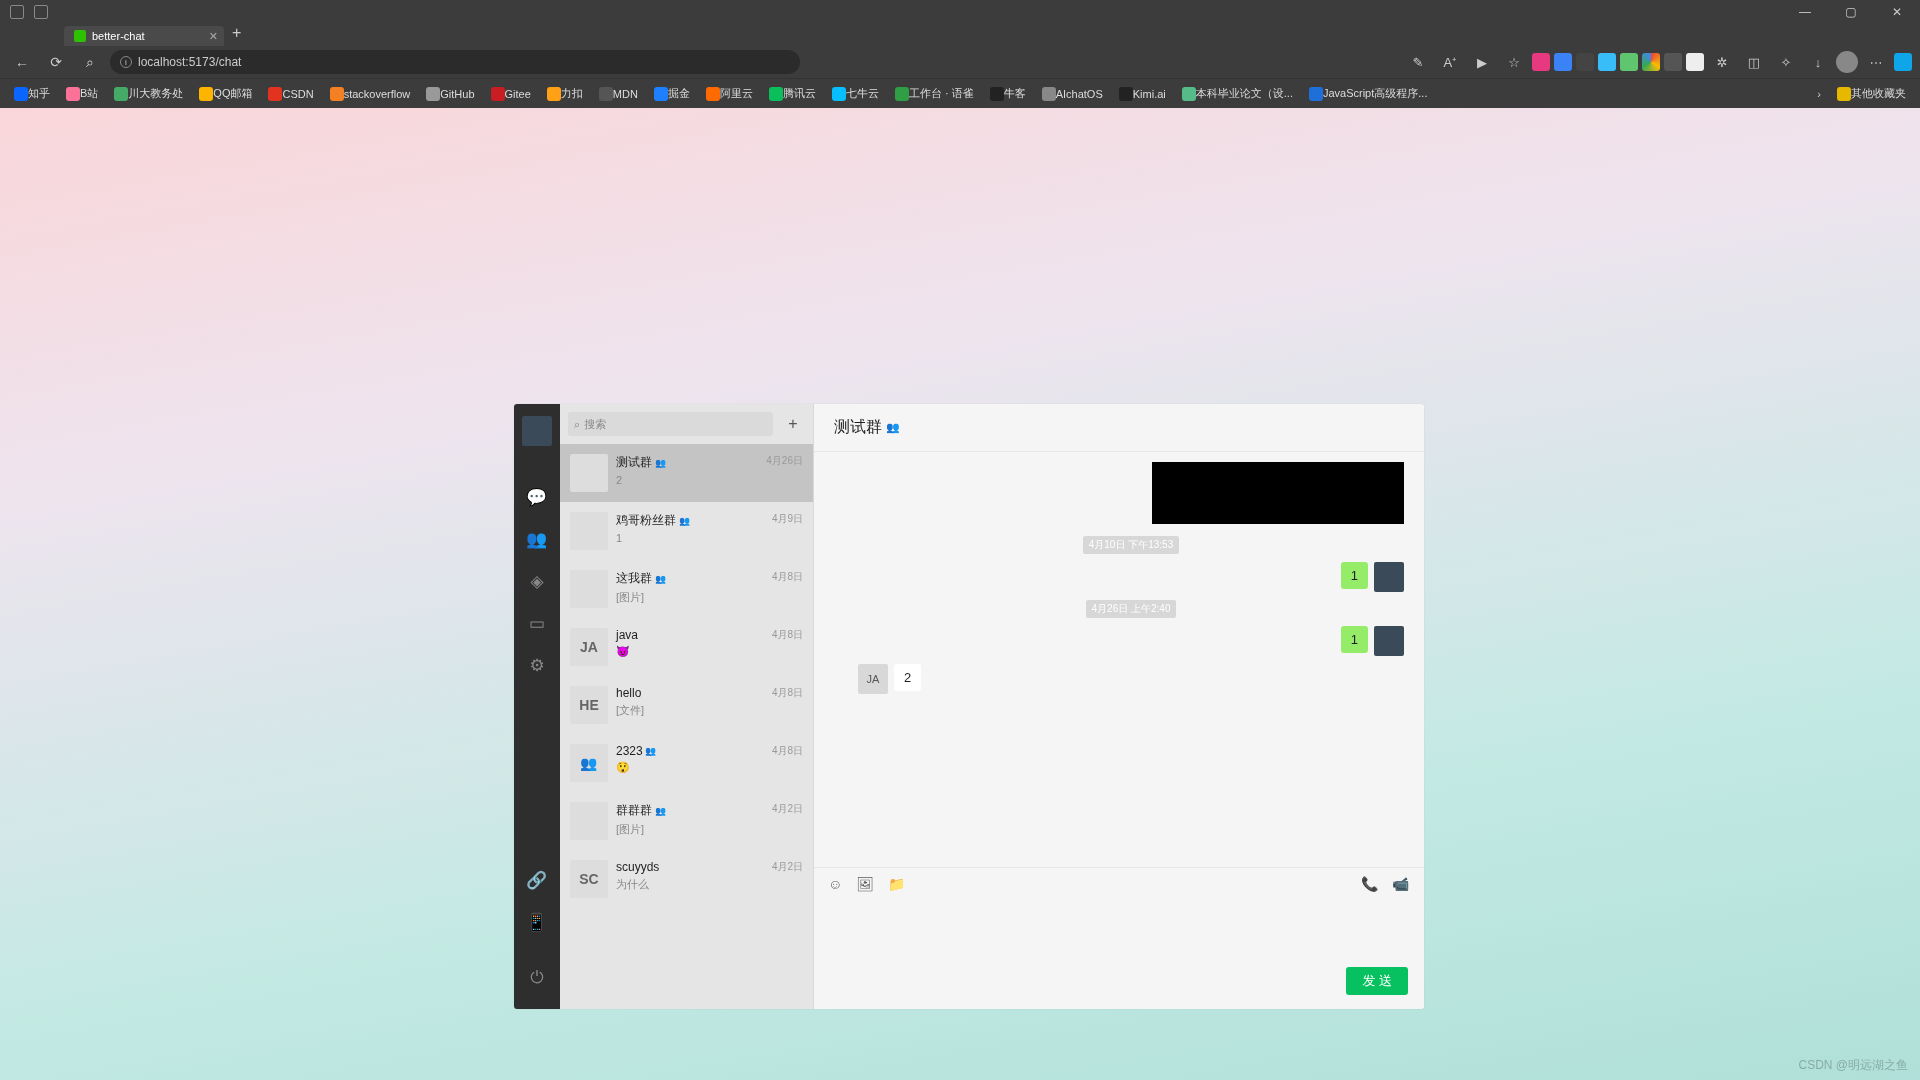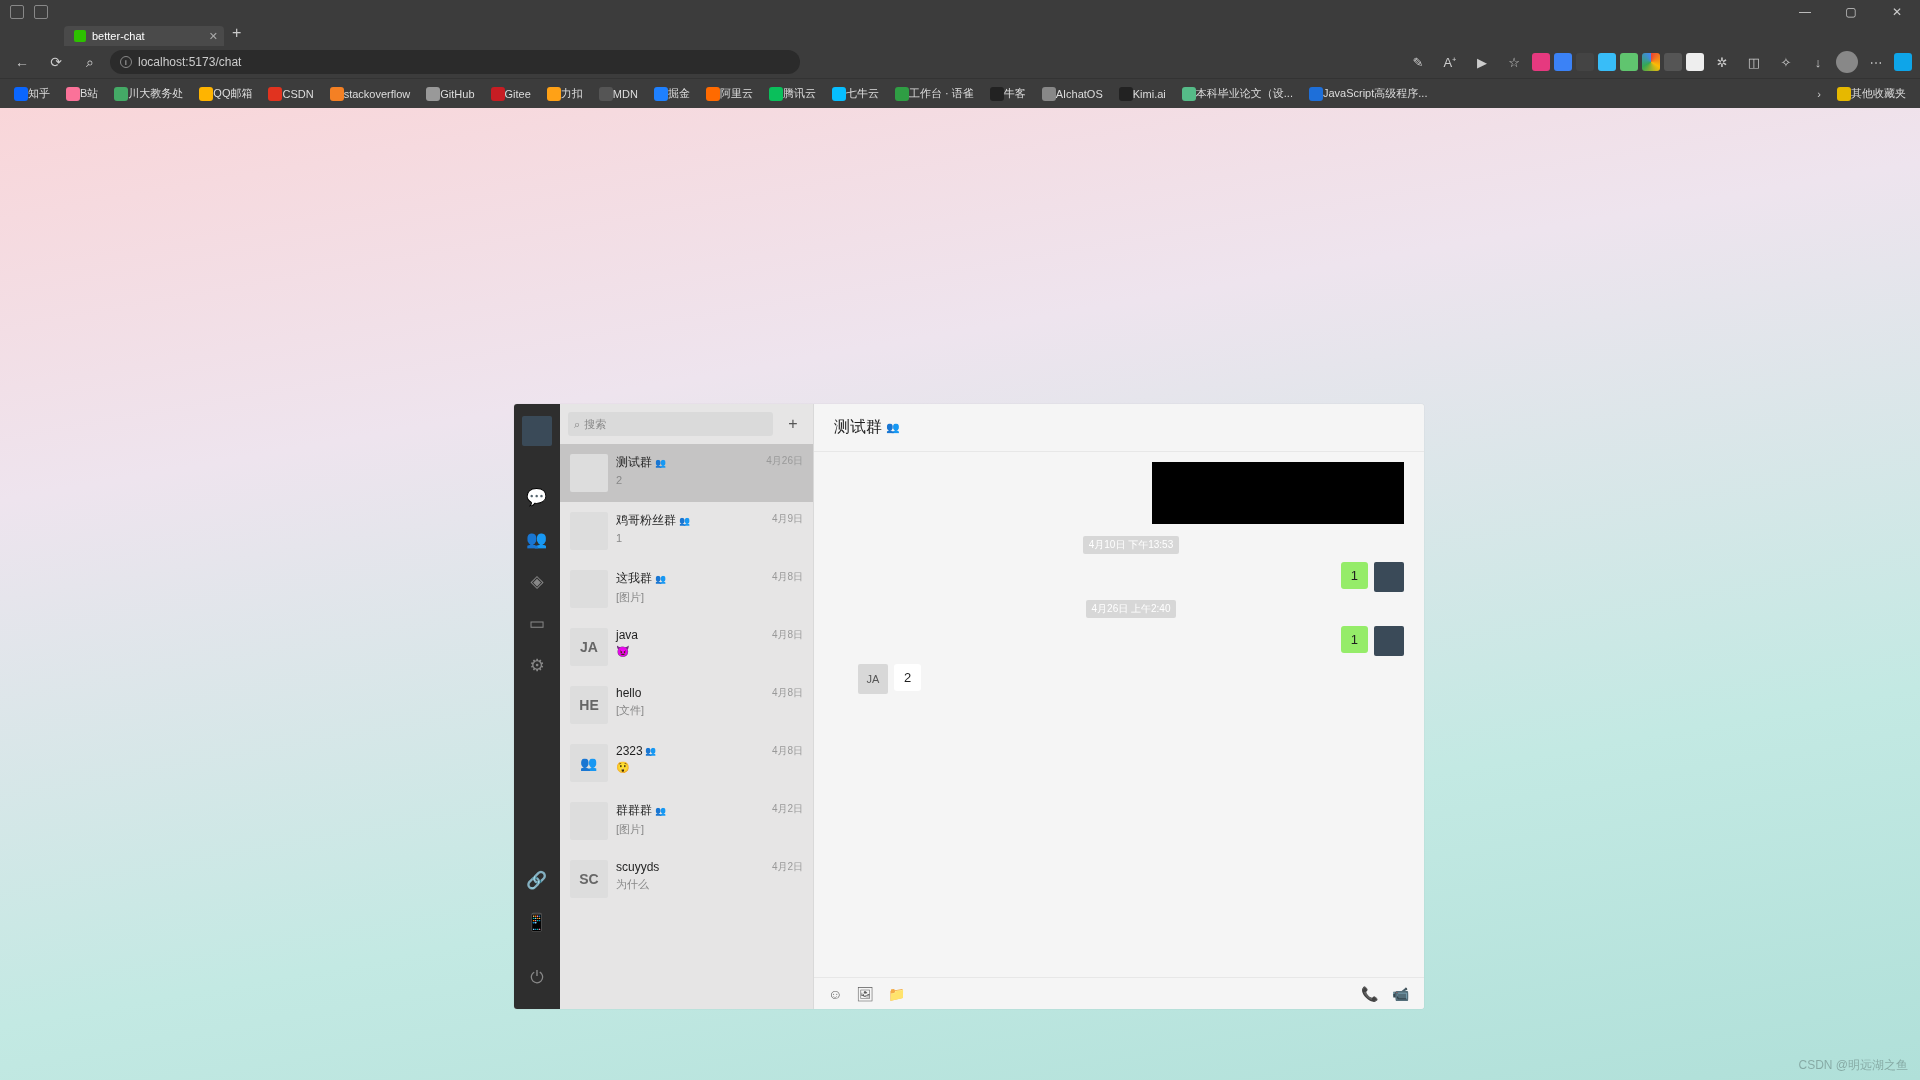--- a/index.html
+++ b/index.html
@@ -346,16 +346,19 @@
         </div>
       </div>
       <div class="inbar">
         <span>☺</span>
         <span>🖼</span>
         <span>📁</span>
         <span class="sp"></span>
         <span>📞</span>
         <span>📹</span>
       </div>
+      <div class="inarea">
+        <button class="send">发 送</button>
+      </div>
     </div>
   </div>
   <div class="watermark">CSDN @明远湖之鱼</div>
 </div>
 
 </body></html>

